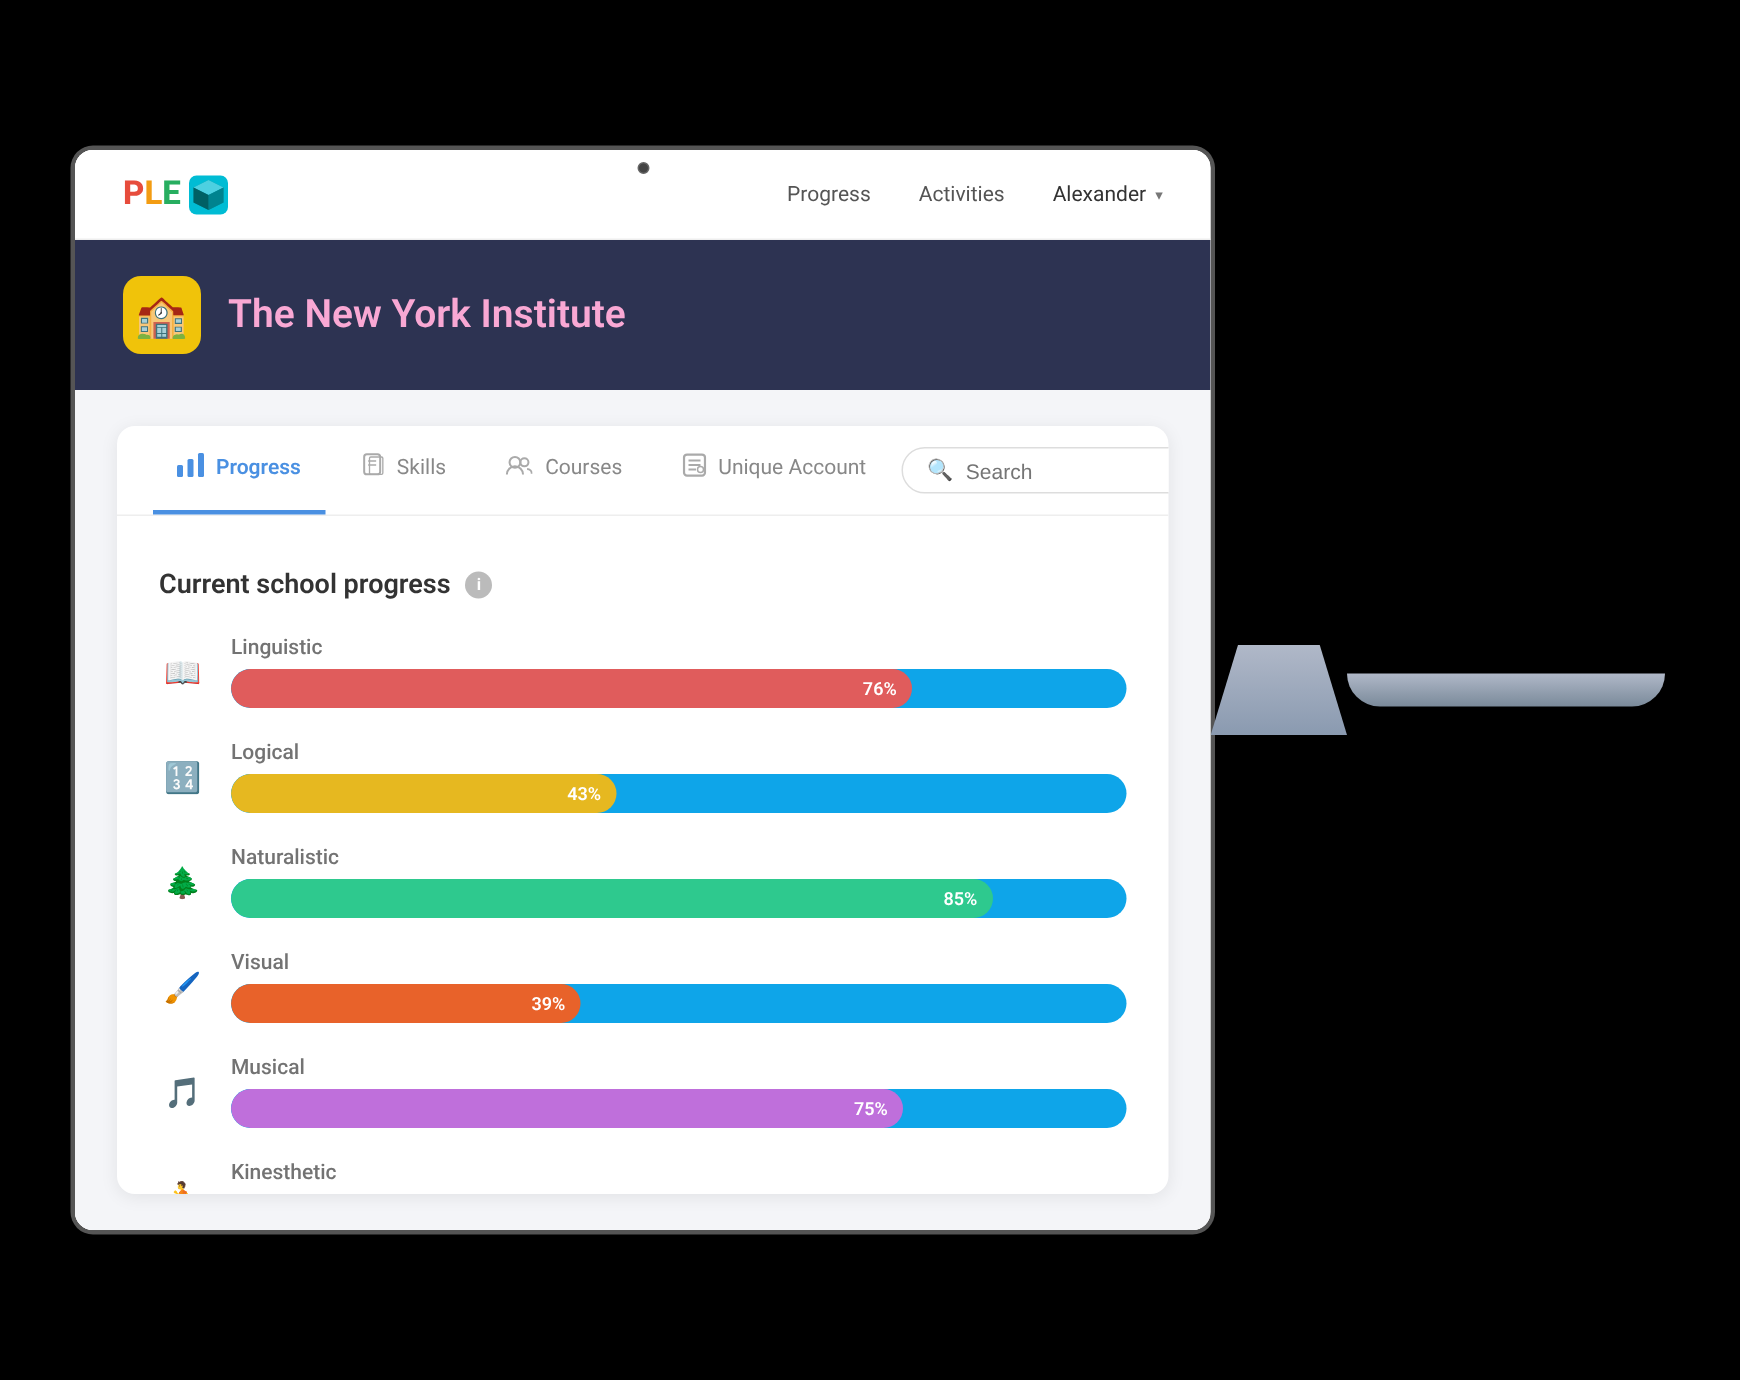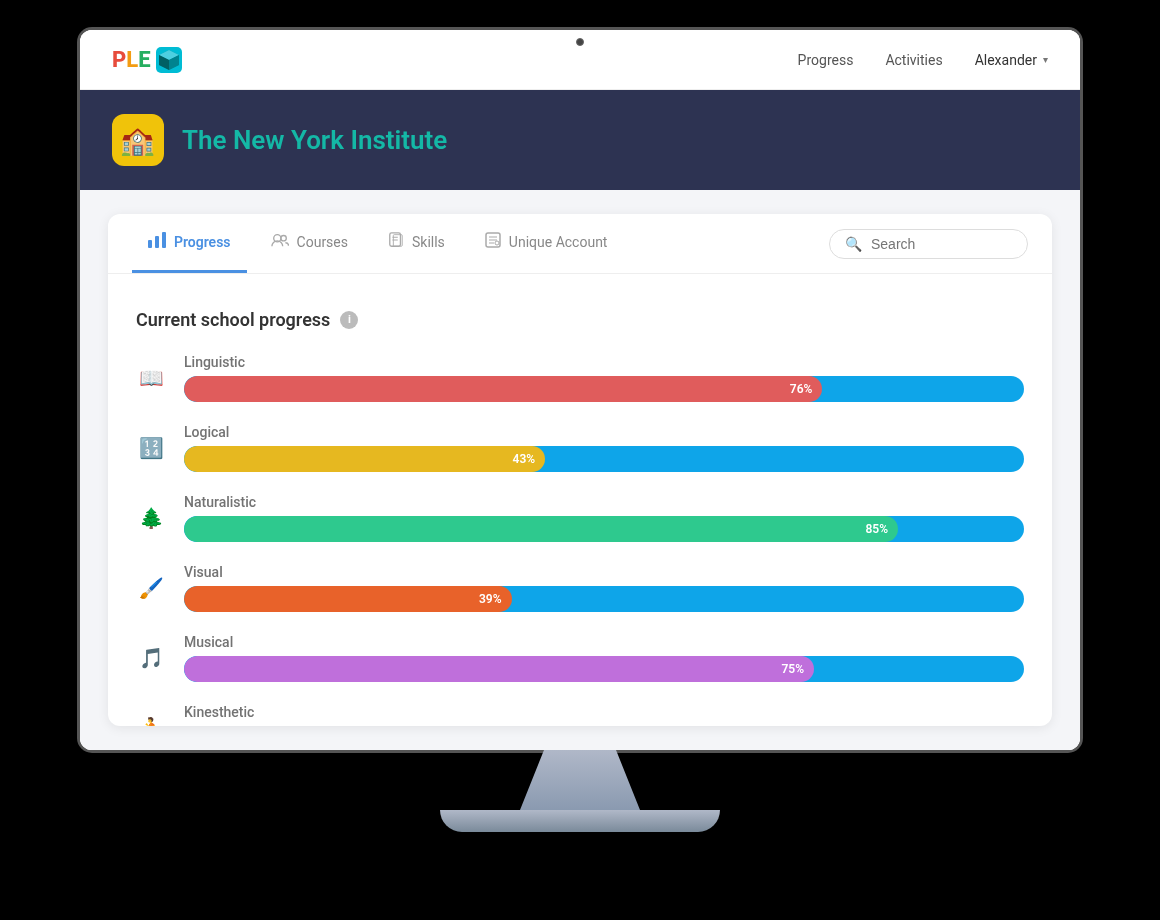--- a/index.html
+++ b/index.html
@@ -12,21 +12,20 @@
       align-items: center;
       justify-content: center;
       font-family: -apple-system, BlinkMacSystemFont, 'Segoe UI', Roboto, sans-serif;
     }
 
     .monitor-wrapper {
       position: relative;
       width: 1060px;
       height: 860px;
       display: flex;
-      flex-direction: column;
       align-items: center;
     }
 
     .monitor-screen {
       width: 1000px;
       height: 720px;
       background: #fff;
       border-radius: 12px;
       overflow: hidden;
       box-shadow: 0 0 0 3px #555, 0 8px 40px rgba(0,0,0,0.7);
@@ -144,21 +143,21 @@
       height: 52px;
       background: #f0c30a;
       border-radius: 12px;
       display: flex;
       align-items: center;
       justify-content: center;
       font-size: 28px;
     }
 
     .school-name {
-      color: #14b8a6;
+      color: #f9a8d4;
       font-size: 26px;
       font-weight: 600;
     }
 
     
     .main-content {
       flex: 1;
       background: #f4f5f8;
       overflow: hidden;
     }
@@ -361,39 +360,39 @@
                 <svg width="18" height="16" viewBox="0 0 18 16" fill="none" xmlns="http://www.w3.org/2000/svg">
                   <rect x="0" y="8" width="4" height="8" rx="1" fill="#4a90e2"></rect>
                   <rect x="7" y="4" width="4" height="12" rx="1" fill="#4a90e2"></rect>
                   <rect x="14" y="0" width="4" height="16" rx="1" fill="#4a90e2"></rect>
                 </svg>
               </span>
               <span>Progress</span>
             </div>
             <div class="tab">
               <span class="tab-icon">
+                <svg width="16" height="16" viewBox="0 0 16 18" fill="none" xmlns="http://www.w3.org/2000/svg">
+                  <rect x="1" y="1" width="12" height="15" rx="2" stroke="#aaa" stroke-width="1.5" fill="none"></rect>
+                  <rect x="3" y="3" width="10" height="13" rx="1" stroke="#aaa" stroke-width="1" fill="none" transform="translate(2,0)"></rect>
+                  <line x1="4" y1="6" x2="10" y2="6" stroke="#aaa" stroke-width="1.2"></line>
+                  <line x1="4" y1="9" x2="10" y2="9" stroke="#aaa" stroke-width="1.2"></line>
+                </svg>
+              </span>
+              <span>Skills</span>
+            </div>
+            <div class="tab">
+              <span class="tab-icon">
                 <svg width="18" height="16" viewBox="0 0 20 16" fill="none" xmlns="http://www.w3.org/2000/svg">
                   <circle cx="7" cy="6" r="4" stroke="#aaa" stroke-width="1.5" fill="none"></circle>
                   <circle cx="14" cy="6" r="3" stroke="#aaa" stroke-width="1.5" fill="none"></circle>
                   <path d="M1 15c0-3.3 2.7-6 6-6s6 2.7 6 6" stroke="#aaa" stroke-width="1.5" fill="none"></path>
                   <path d="M16 11c2 0 3.5 1.5 3.5 3.5" stroke="#aaa" stroke-width="1.5" fill="none"></path>
                 </svg>
               </span>
               <span>Courses</span>
-            </div>
-            <div class="tab">
-              <span class="tab-icon">
-                <svg width="16" height="16" viewBox="0 0 16 18" fill="none" xmlns="http://www.w3.org/2000/svg">
-                  <rect x="1" y="1" width="12" height="15" rx="2" stroke="#aaa" stroke-width="1.5" fill="none"></rect>
-                  <rect x="3" y="3" width="10" height="13" rx="1" stroke="#aaa" stroke-width="1" fill="none" transform="translate(2,0)"></rect>
-                  <line x1="4" y1="6" x2="10" y2="6" stroke="#aaa" stroke-width="1.2"></line>
-                  <line x1="4" y1="9" x2="10" y2="9" stroke="#aaa" stroke-width="1.2"></line>
-                </svg>
-              </span>
-              <span>Skills</span>
             </div>
             <div class="tab">
               <span class="tab-icon">
                 <svg width="16" height="16" viewBox="0 0 16 16" fill="none" xmlns="http://www.w3.org/2000/svg">
                   <rect x="1" y="1" width="14" height="14" rx="2" stroke="#aaa" stroke-width="1.5" fill="none"></rect>
                   <path d="M4 5h8M4 8h8M4 11h5" stroke="#aaa" stroke-width="1.2"></path>
                   <circle cx="12" cy="11" r="2" stroke="#aaa" stroke-width="1"></circle>
                 </svg>
               </span>
               <span>Unique Account</span>

